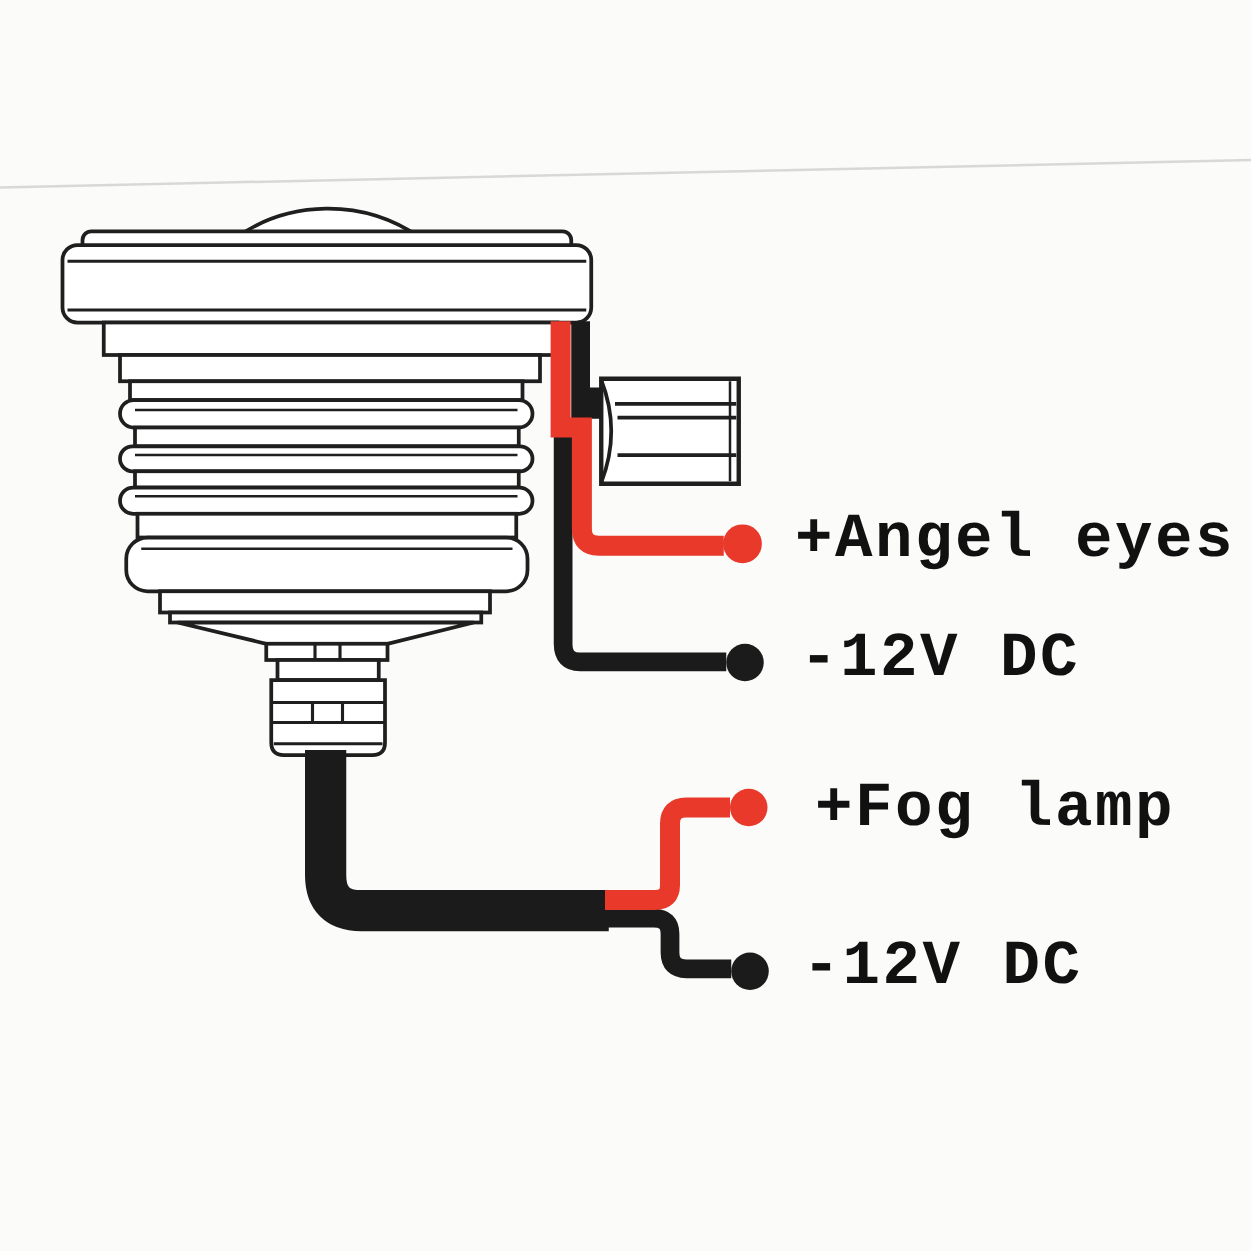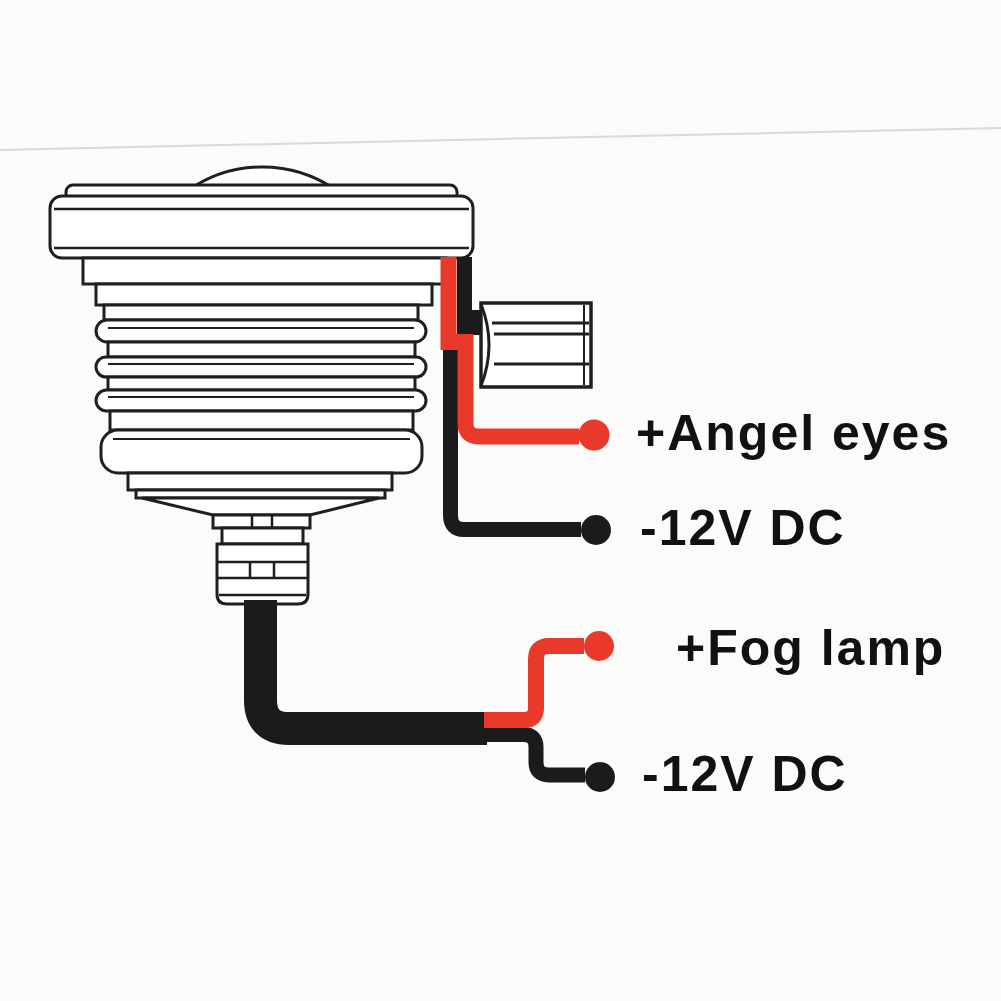--- a/index.html
+++ b/index.html
@@ -1,36 +1,36 @@
 <!DOCTYPE html>
 <html><head>
 <meta charset="utf-8">
 <style>
   html,body{margin:0;padding:0;}
   #stage{
     position:relative;
     width:1001px;height:1001px;
     overflow:hidden;
     background:#fbfbf9;
-    font-family:Liberation Sans, sans-serif;
+    font-family:Liberation Mono, monospace;
   }
   #stage svg{position:absolute;left:0;top:0;}
   .lbl{
     position:absolute;
     font-weight:700;
     font-size:50px;
     line-height:50px;
     letter-spacing:2px;
     color:#111;
     white-space:nowrap;
     user-select:none;
   }
   .lbl-angel{left:636px;top:408px;}
   .lbl-dc1{left:640px;top:503px;}
-  .lbl-fog{left:676px;top:623px;}
+  .lbl-fog{left:652px;top:623px;}
   .lbl-dc2{left:642px;top:749px;}
 </style>
 </head>
 <body>
 
 <div id="stage">
 
   <svg width="1001" height="1001" viewBox="0 0 1001 1001">
 
     <rect x="0" y="0" width="1001" height="1001" fill="#fbfbf9"></rect>

